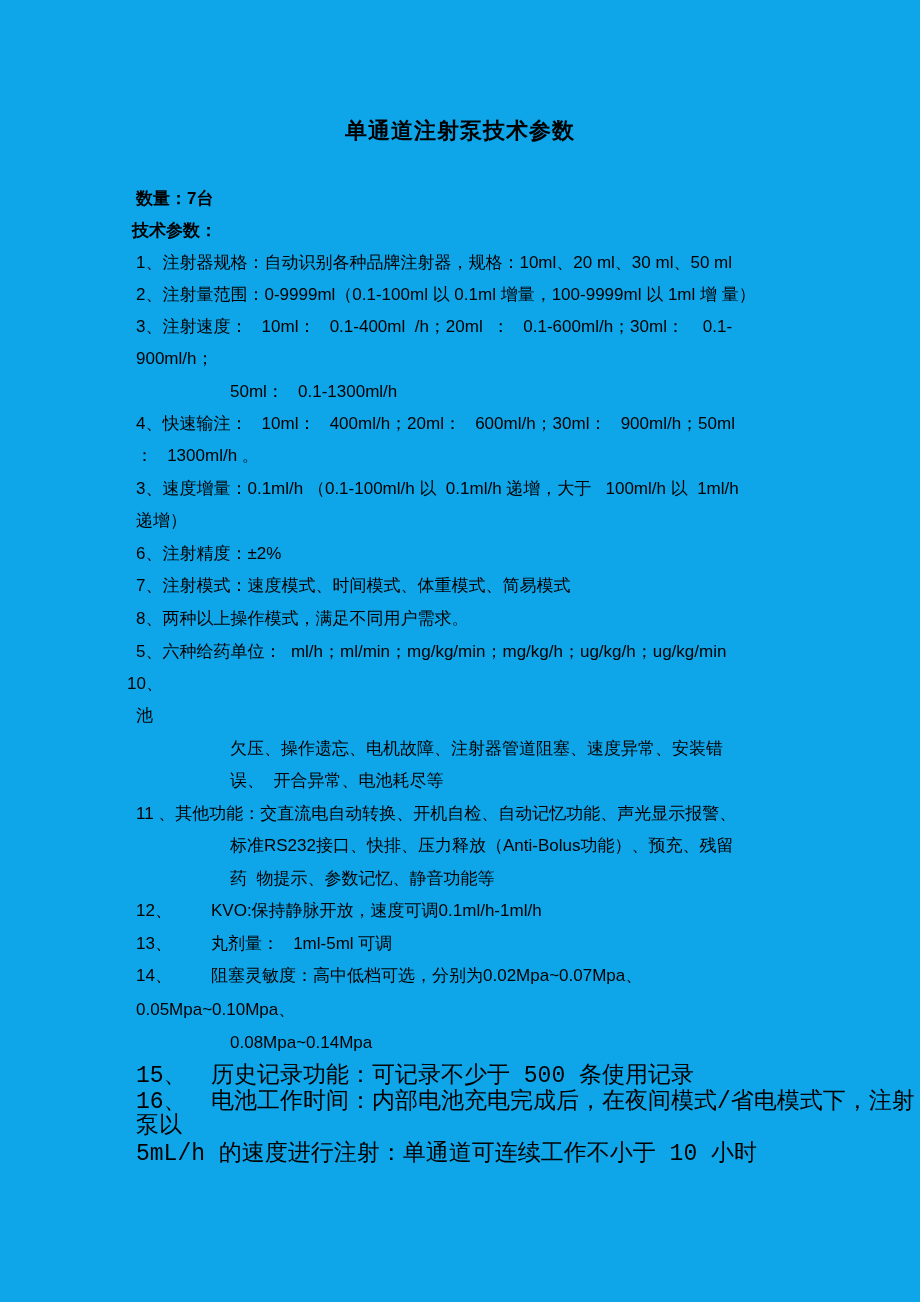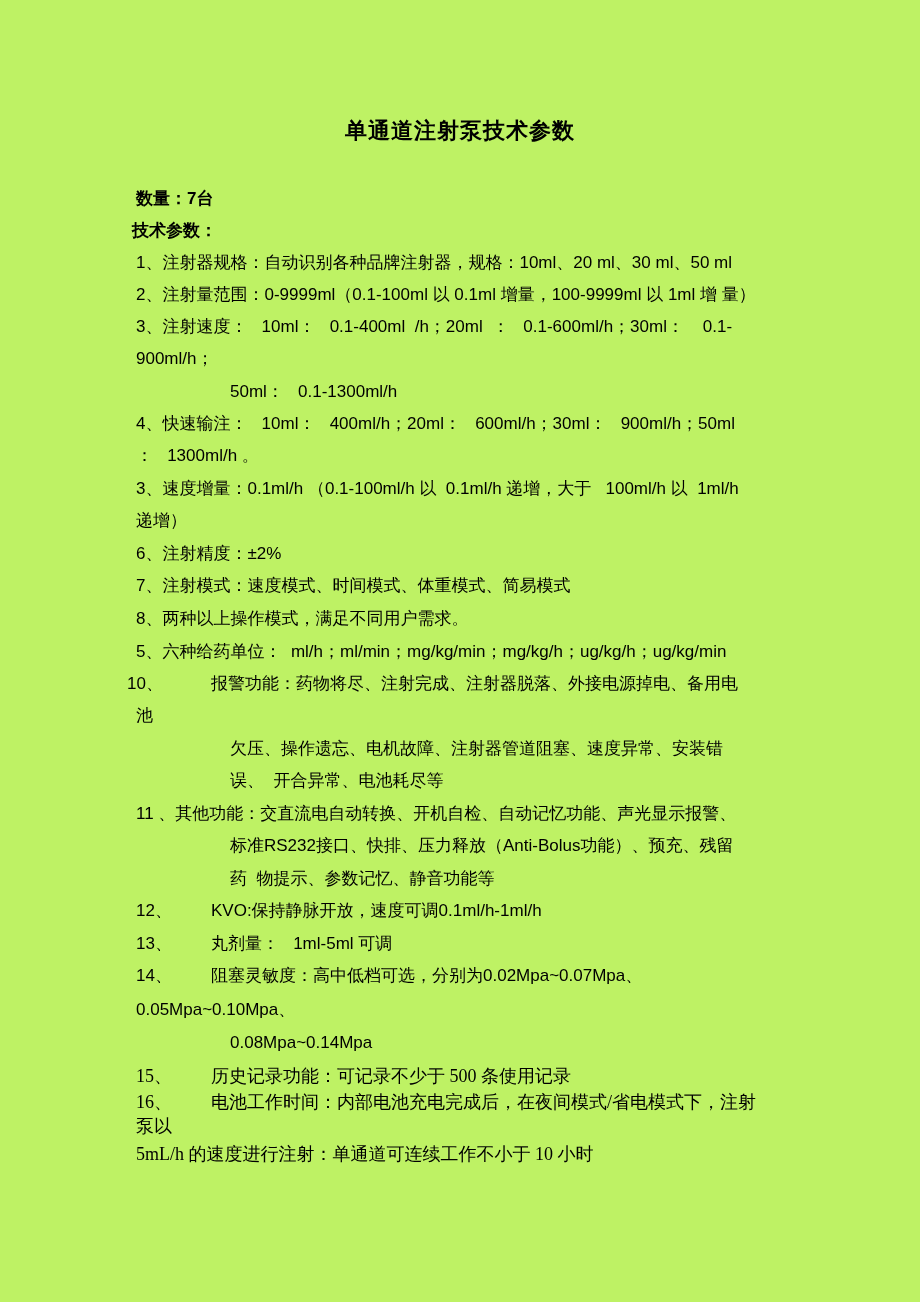--- a/index.html
+++ b/index.html
@@ -1,23 +1,23 @@
 <!DOCTYPE html>
 <html><head>
 <meta charset="utf-8">
 <style>
   html, body { margin:0; padding:0; background:#ffffff; }
   body { width:920px; height:1302px; position:relative; overflow:hidden;
          font-family:"Liberation Sans","DejaVu Sans",sans-serif; color:#000; }
-  .page { position:absolute; left:0; top:0; width:920px; height:1302px; background:#bef264; }
+  .page { position:absolute; left:0; top:0; width:920px; height:1302px; background:#0ea5e9; }
   .title { position:absolute; left:0; width:920px; top:116px; text-align:center;
            font-size:22px; font-weight:bold; letter-spacing:1px; }
   .line { position:absolute; font-size:17px; white-space:pre; line-height:22px;margin-top:14px; }
   .bold { font-weight:bold; }
-  .serif { font-family:Liberation Serif, serif; font-size:18px; }
+  .serif { font-family:Liberation Mono, monospace; font-size:23px; }
 </style>
 </head>
 <body>
 
 <div class="page">
   <div class="title">单通道注射泵技术参数</div>
 
   <div class="line bold" style="left:136px;top:174px;">数量：7台</div>
   <div class="line bold" style="left:132px;top:206px;">技术参数：</div>
 
@@ -32,21 +32,20 @@
 
   <div class="line" style="left:136px;top:464px;">3、速度增量：0.1ml/h （0.1-100ml/h 以  0.1ml/h 递增，大于   100ml/h 以  1ml/h</div>
   <div class="line" style="left:136px;top:496px;">递增）</div>
 
   <div class="line" style="left:136px;top:529px;">6、注射精度：±2%</div>
   <div class="line" style="left:136px;top:561px;">7、注射模式：速度模式、时间模式、体重模式、简易模式</div>
   <div class="line" style="left:136px;top:594px;">8、两种以上操作模式，满足不同用户需求。</div>
   <div class="line" style="left:136px;top:627px;">5、六种给药单位：  ml/h；ml/min；mg/kg/min；mg/kg/h；ug/kg/h；ug/kg/min</div>
 
   <div class="line" style="left:127px;top:659px;">10、</div>
-  <div class="line" style="left:211px;top:659px;">报警功能：药物将尽、注射完成、注射器脱落、外接电源掉电、备用电</div>
   <div class="line" style="left:136px;top:691px;">池</div>
   <div class="line" style="left:230px;top:724px;">欠压、操作遗忘、电机故障、注射器管道阻塞、速度异常、安装错</div>
   <div class="line" style="left:230px;top:756px;">误、  开合异常、电池耗尽等</div>
 
   <div class="line" style="left:136px;top:789px;">11 、其他功能：交直流电自动转换、开机自检、自动记忆功能、声光显示报警、</div>
   <div class="line" style="left:230px;top:821px;">标准RS232接口、快排、压力释放（Anti-Bolus功能）、预充、残留</div>
   <div class="line" style="left:230px;top:854px;">药  物提示、参数记忆、静音功能等</div>
 
   <div class="line" style="left:136px;top:886px;">12、</div>
   <div class="line" style="left:211px;top:886px;">KVO:保持静脉开放，速度可调0.1ml/h-1ml/h</div>

